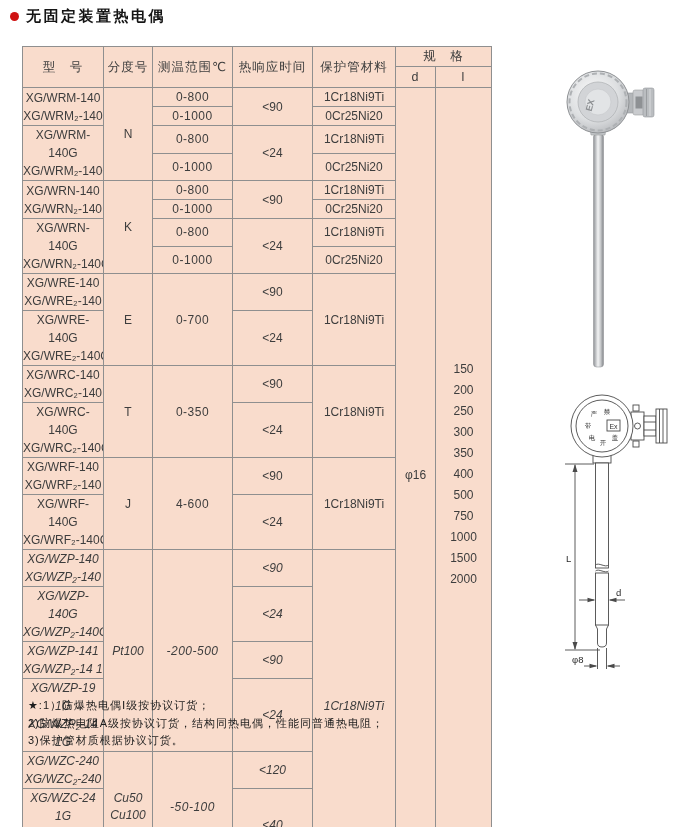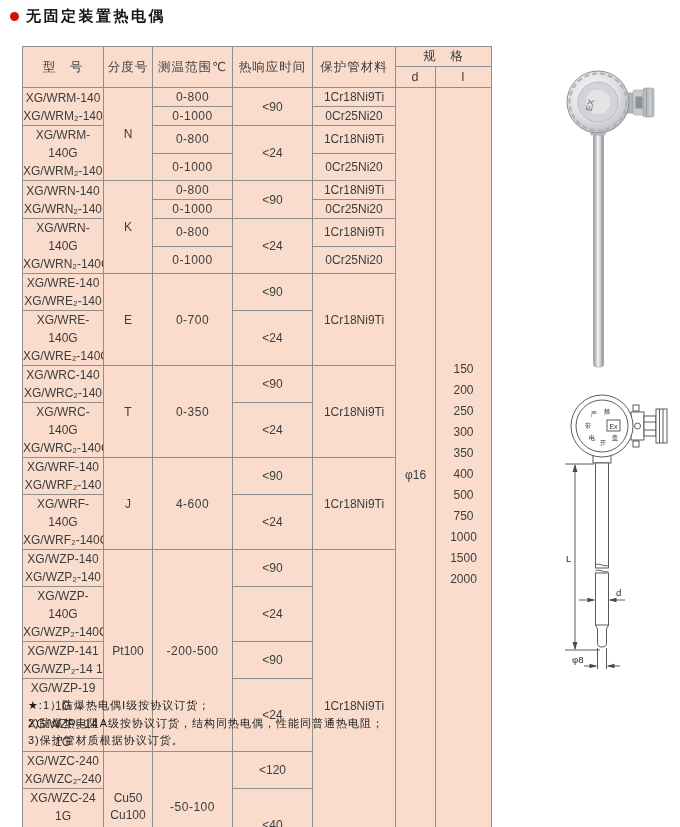--- a/index.html
+++ b/index.html
@@ -17,21 +17,21 @@
     border:1px solid #8f8f8f;background:#f9dccc;text-align:center;vertical-align:middle;
     padding:0;color:#3d3d3d;font-weight:normal;overflow:hidden;}
   #spec-table th{font-size:12.5px;letter-spacing:1px;}
   #spec-table td{font-size:12px;}
   td.model{font-size:11.3px;line-height:18px;white-space:pre-line;letter-spacing:0;margin-top:20px;}
   td.pre{white-space:pre-line;}
   td.range{letter-spacing:0.5px;}
   td.resp{font-size:12px;}
   td.mat{font-size:11.5px;margin-left:7px;}
   td.spec-l{white-space:pre-line;line-height:21px;font-size:12.3px;}
-  tr.rh-s{height:19px;} tr.rh-m{height:37px;padding-left:33px;} tr.rh-l{height:34px;}
+  tr.rh-s{height:19px;} tr.rh-m{height:37px;padding-left:33px;} tr.rh-l{height:34px;font-style:italic;}
   tr.hh1{height:20px;} tr.hh2{height:21px;}
 
   
   #notes{position:absolute;left:28px;top:697px;font-size:11px;color:#1c1c1c;line-height:17.5px;letter-spacing:1px;}
   .note-indent{}
 
   
   #fig-photo{position:absolute;left:553px;top:60px;}
   #fig-drawing{position:absolute;left:555px;top:385px;}
   svg text{font-family:"Liberation Sans","DejaVu Sans",sans-serif;}

